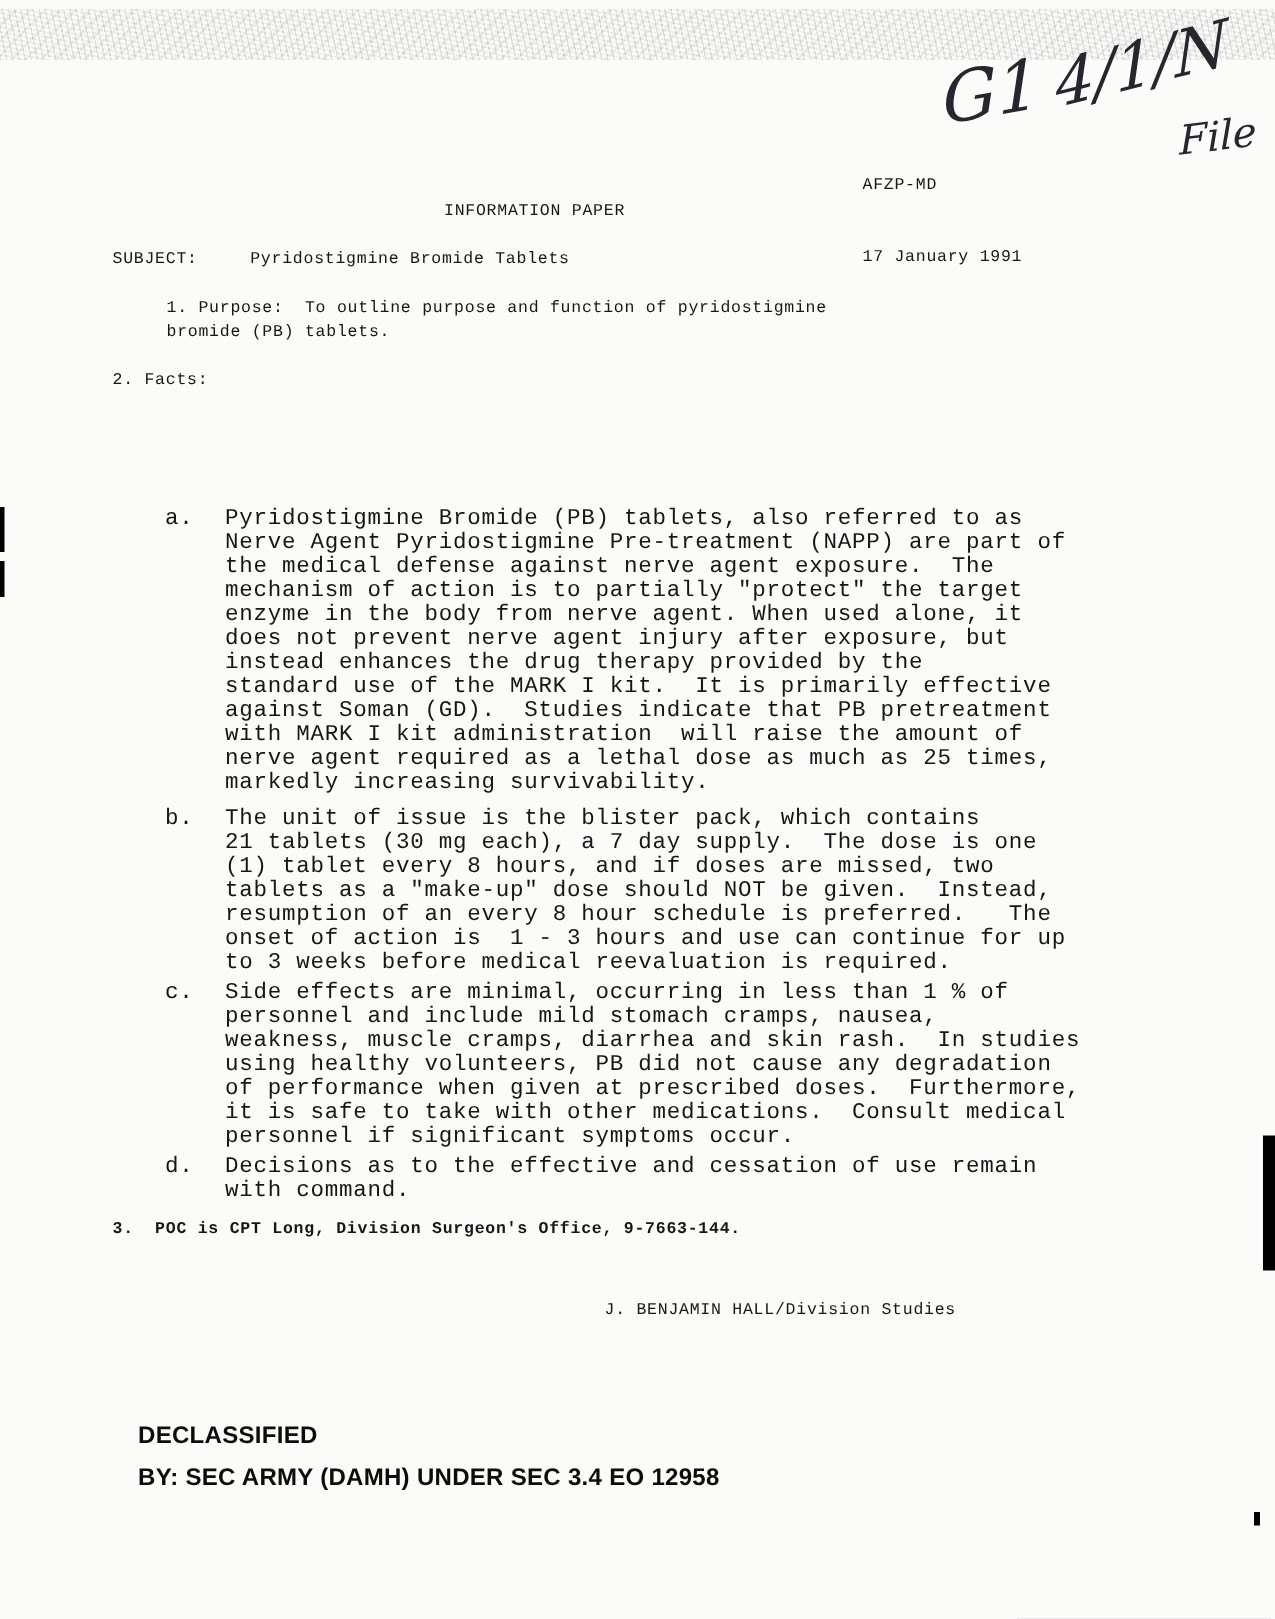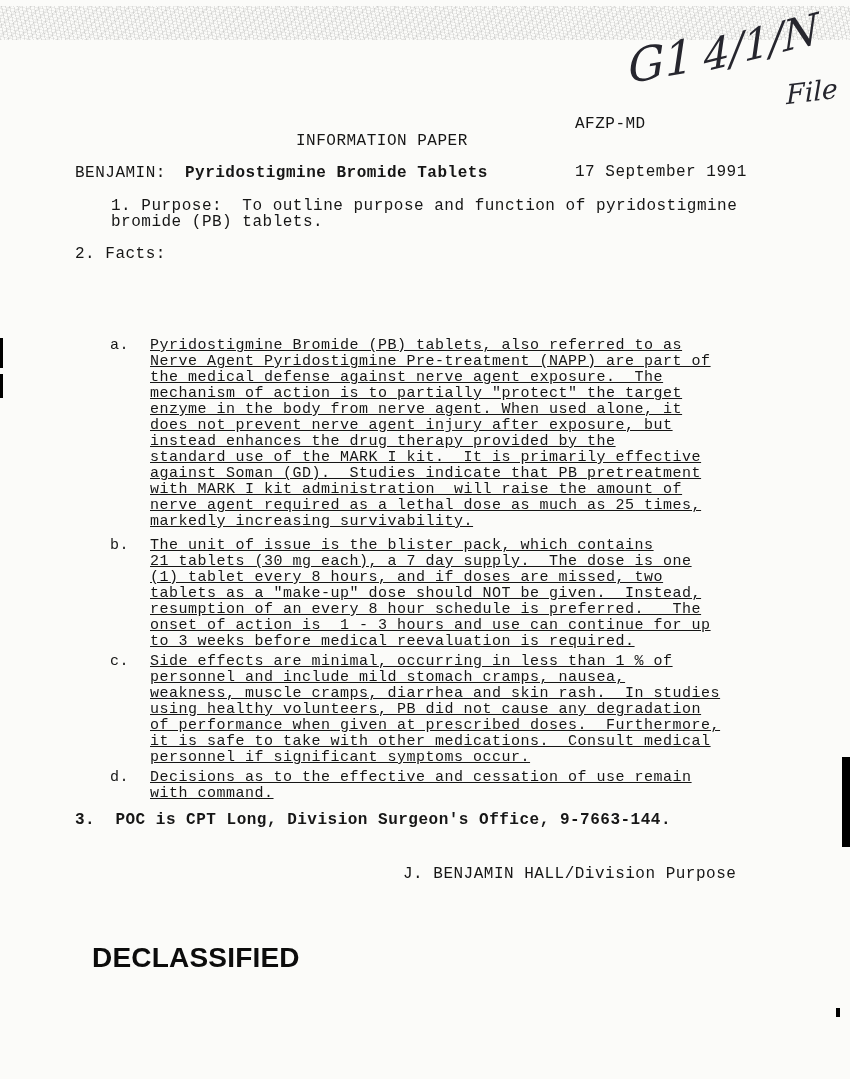--- a/index.html
+++ b/index.html
@@ -23,41 +23,41 @@
     width: 100%; height: 34px;
     background:
       repeating-linear-gradient(78deg, rgba(55,55,55,0.22) 0 1px, transparent 1px 4px),
       repeating-linear-gradient(12deg, rgba(90,90,90,0.16) 0 1px, transparent 1px 3px),
       repeating-linear-gradient(135deg, rgba(40,40,40,0.10) 0 2px, transparent 2px 7px);
     opacity: 0.55;
   }
   .block {
     position: absolute;
     white-space: pre-wrap;
-    font-size: 16px;
+    font-size: 11px;
     line-height: 16px;
     letter-spacing: 0.5px;
   }
   .letterhead { left: 575px; top: 84px; }
   .title     { left: 296px; top: 133px; text-align: right; }
   .subject   { left: 75px;  top: 165px; }
-  .subject .subject-text { margin-left: 19px; font-weight: bold; }
+  .subject .subject-text { margin-left: 35px; }
   .purpose   { left: 75px;  top: 198px; width: 640px; margin-left: 36px; }
   .facts-heading { left: 75px; top: 246px; }
   .fact {
     position: absolute;
     left: 110px;
     display: flex;
     white-space: pre-wrap;
     font-size: 15px;
     line-height: 16px;
     letter-spacing: 0.5px;
   }
   .fact .fact-label { width: 40px; flex: 0 0 40px; }
-  .fact .fact-text  { width: 625px; white-space: pre-wrap; text-decoration: underline; }
+  .fact .fact-text  { width: 625px; white-space: pre-wrap; }
   .fact-a { top: 338px; }
   .fact-b { top: 538px; }
   .fact-c { top: 654px; }
   .fact-d { top: 770px; }
   .poc       { left: 75px;  top: 812px; font-weight: bold; }
   .signature { left: 403px; top: 866px; }
   
   .hw {
     position: absolute;
     font-family: "DejaVu Serif", serif;
@@ -67,21 +67,21 @@
   .hw-routing  { top: 34px; left: 628px; font-size: 46px; transform: rotate(-10deg) skewX(-8deg); }
   .hw-initials { top: 18px; left: 702px; font-size: 42px; transform: rotate(-14deg) skewX(-12deg); }
   .hw-file     { top: 76px; left: 786px; font-size: 27px; transform: rotate(-7deg) skewX(-6deg); }
   
   .stamp {
     position: absolute;
     left: 92px;
     top: 944px;
     font-family: "Liberation Sans", "DejaVu Sans", sans-serif;
     font-weight: bold;
-    font-size: 28px;
+    font-size: 16px;
     line-height: 28px;
     color: #0c0c0c;
     letter-spacing: 0.2px;
   }
   
   .artifact { position: absolute; background: #000; }
   .art-left-1  { left: 0;    top: 338px;  width: 3px; height: 30px; }
   .art-left-2  { left: 0;    top: 374px;  width: 3px; height: 24px; }
   .art-right-bar { left: 842px; top: 757px; width: 8px; height: 90px; }
   .art-right-dot { left: 836px; top: 1008px; width: 4px; height: 9px; }
@@ -92,26 +92,26 @@
 <div class="page">
 
   <div class="noise"></div>
 
   <div class="hw hw-routing">G1</div>
   <div class="hw hw-initials">4/1/N</div>
   <div class="hw hw-file">File</div>
 
   <div class="block letterhead">
     <div>AFZP-MD</div>
-    <div>17 September 1991</div>
+    <div>17 January 1991</div>
   </div>
 
   <div class="block title">INFORMATION PAPER</div>
 
-  <div class="block subject"><span>BENJAMIN:</span><span class="subject-text">Pyridostigmine Bromide Tablets</span></div>
+  <div class="block subject"><span>SUBJECT:</span><span class="subject-text">Pyridostigmine Bromide Tablets</span></div>
 
   <div class="block purpose">1. Purpose:  To outline purpose and function of pyridostigmine
 bromide (PB) tablets.</div>
 
   <div class="block facts-heading">2. Facts:</div>
 
   <div class="fact fact-a">
     <span class="fact-label">a.</span>
     <span class="fact-text">Pyridostigmine Bromide (PB) tablets, also referred to as
 Nerve Agent Pyridostigmine Pre-treatment (NAPP) are part of
@@ -150,24 +150,25 @@
   </div>
 
   <div class="fact fact-d">
     <span class="fact-label">d.</span>
     <span class="fact-text">Decisions as to the effective and cessation of use remain
 with command.</span>
   </div>
 
   <div class="block poc">3.  POC is CPT Long, Division Surgeon's Office, 9-7663-144.</div>
 
-  <div class="block signature">J. BENJAMIN HALL/Division Purpose</div>
+  <div class="block signature">J. BENJAMIN HALL/Division Studies</div>
 
   <div class="stamp">
     <div>DECLASSIFIED</div>
+    <div>BY: SEC ARMY (DAMH) UNDER SEC 3.4 EO 12958</div>
   </div>
 
   <div class="artifact art-left-1"></div>
   <div class="artifact art-left-2"></div>
   <div class="artifact art-right-bar"></div>
   <div class="artifact art-right-dot"></div>
 
 </div>
 
 </body></html>

